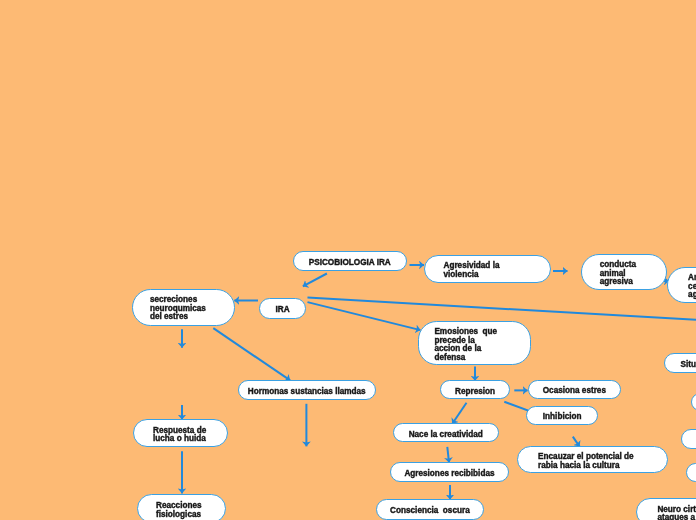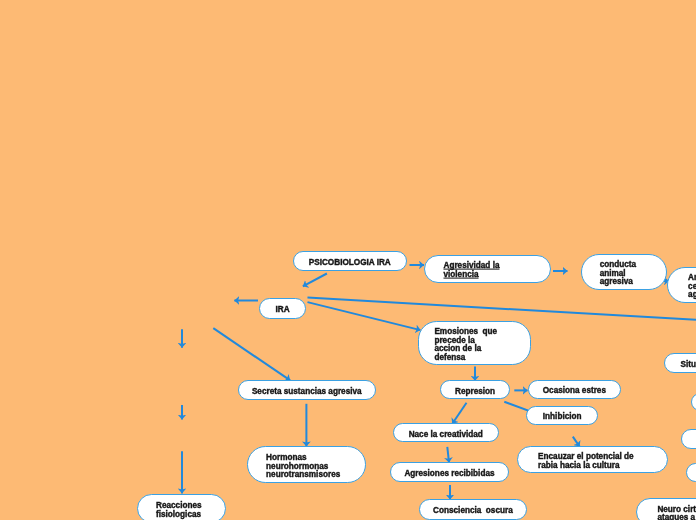--- a/index.html
+++ b/index.html
@@ -48,33 +48,37 @@
       <line class="edge" x1="447.3" y1="446.9" x2="449" y2="462.5" stroke="#2189dc" marker-end="url(#arrowhead)"></line>
       <line class="edge" x1="450" y1="485" x2="450" y2="499.5" stroke="#2189dc" marker-end="url(#arrowhead)"></line>
   </svg>
 
     <div class="node" style="left: 292.5px; top: 251.2px; width: 114.5px; height: 20.2px; border-color: rgb(59, 161, 227); justify-content: center;">
       <span class="tx">PSICOBIOLOGIA IRA</span>
     </div>
     <div class="node" style="left: 259px; top: 286px; width: 47px; height: 20.5px; border-color: rgb(59, 161, 227); justify-content: center; margin-top: 12px;">
       <span class="tx">IRA</span>
     </div>
+    <div class="node" style="left: 131.5px; top: 288.8px; width: 103.2px; height: 36.8px; border-color: rgb(59, 161, 227); justify-content: flex-start; padding-left: 17.4px;">
+      <span class="tx">secreciones
+neuroqumicas
+del estres</span>
+    </div>
+    <div class="node" style="left: 133.4px; top: 419px; width: 94.5px; height: 28.4px; border-color: rgb(59, 161, 227); justify-content: flex-start; padding-left: 18.6px;">
+      <span class="tx">Respuesta de
+lucha o huida</span>
+    </div>
     <div class="node" style="left: 137px; top: 494px; width: 89px; height: 29px; border-color: rgb(59, 161, 227); justify-content: flex-start; padding-left: 18px;">
       <span class="tx">Reacciones
 fisiologicas</span>
     </div>
     <div class="node" style="left: 237.5px; top: 380px; width: 138.5px; height: 20.4px; border-color: rgb(59, 161, 227); justify-content: center;">
-      <span class="tx">Secreta sustancias agresiva</span>
+      <span class="tx">Hormonas sustancias llamdas</span>
     </div>
-    <div class="node" style="left: 247.2px; top: 446.3px; width: 119.1px; height: 37px; border-color: rgb(59, 161, 227); justify-content: flex-start; padding-left: 17.9px;">
-      <span class="tx">Hormonas
-neurohormonas
-neurotransmisores</span>
-    </div>
-    <div class="node" style="left: 423.8px; top: 254.7px; width: 127.7px; height: 28.5px; border-color: rgb(59, 161, 227); justify-content: flex-start; padding-left: 18.7px; text-decoration: underline;">
+    <div class="node" style="left: 423.8px; top: 254.7px; width: 127.7px; height: 28.5px; border-color: rgb(59, 161, 227); justify-content: flex-start; padding-left: 18.7px;">
       <span class="tx">Agresividad la
 violencia</span>
     </div>
     <div class="node" style="left: 581px; top: 253.5px; width: 85.9px; height: 36.9px; border-color: rgb(59, 161, 227); justify-content: flex-start; padding-left: 17.7px;">
       <span class="tx">conducta
 animal
 agresiva</span>
     </div>
     <div class="node" style="left: 667.4px; top: 266.8px; width: 90px; height: 36.4px; border-color: rgb(59, 161, 227); justify-content: flex-start; padding-left: 19.7px;">
       <span class="tx">An
@@ -102,21 +106,21 @@
     <div class="node" style="left: 392.5px; top: 423.2px; width: 106.5px; height: 19.3px; border-color: rgb(59, 161, 227); justify-content: center;">
       <span class="tx">Nace la creatividad</span>
     </div>
     <div class="node" style="left: 517.3px; top: 446.3px; width: 151.2px; height: 27.1px; border-color: rgb(59, 161, 227); justify-content: flex-start; padding-left: 19.8px;">
       <span class="tx">Encauzar el potencial de
 rabia hacia la cultura</span>
     </div>
     <div class="node" style="left: 389.8px; top: 462px; width: 119.3px; height: 19.8px; border-color: rgb(59, 161, 227); justify-content: center;">
       <span class="tx">Agresiones recibibidas</span>
     </div>
-    <div class="node" style="left: 419px; top: 498.8px; width: 107.8px; height: 21px; border-color: rgb(59, 161, 227); justify-content: center;">
+    <div class="node" style="left: 376px; top: 498.8px; width: 107.8px; height: 21px; border-color: rgb(59, 161, 227); justify-content: center;">
       <span class="tx">Consciencia  oscura</span>
     </div>
     <div class="node" style="left: 691.1px; top: 392.7px; width: 40px; height: 18.4px; border-color: rgb(59, 161, 227); justify-content: flex-start; padding-left: 18px;"></div>
     <div class="node" style="left: 681.2px; top: 428.8px; width: 40px; height: 20.4px; border-color: rgb(59, 161, 227); justify-content: flex-start; padding-left: 18px;"></div>
     <div class="node" style="left: 685.6px; top: 462.9px; width: 40px; height: 19.4px; border-color: rgb(59, 161, 227); justify-content: flex-start; padding-left: 18px;"></div>
     <div class="node" style="left: 636.2px; top: 498px; width: 110px; height: 28.4px; border-color: rgb(59, 161, 227); justify-content: flex-start; padding-left: 20.2px;">
       <span class="tx">Neuro cirt
 ataques a</span>
     </div>
 

